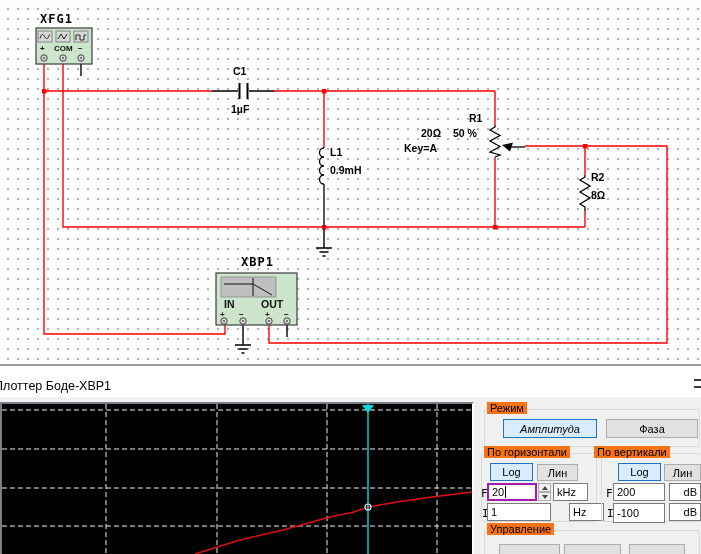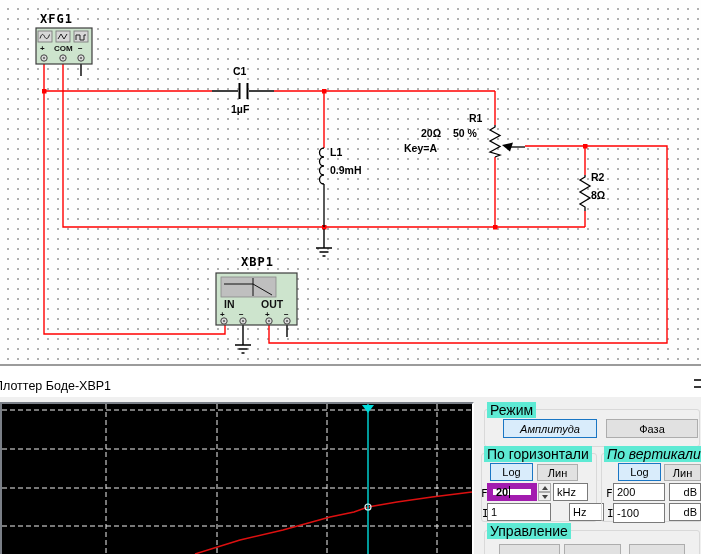--- a/index.html
+++ b/index.html
@@ -20,28 +20,28 @@
   .titlebar{position:absolute;left:0;top:0;width:701px;height:33px;background:#fff;
     border-top:2px solid #9b9b9b;border-bottom:1px solid #c9c9c9;}
   .titlebar .title{position:absolute;left:-6px;top:13px;font-size:12.5px;color:#000;white-space:nowrap;}
   .edge-mark{position:absolute;right:0;top:13px;width:7px;height:11px;
     background:repeating-linear-gradient(#3a3a3a 0 2px,transparent 2px 7px);}
   .content{position:absolute;left:0;top:33px;width:701px;height:157px;background:#f0f0f0;}
   .plot{position:absolute;left:0;top:5px;width:474px;height:152px;background:#000;
     border-top:2px solid #7a7f87;border-left:2px solid #7a7f87;border-right:2px solid #fff;box-sizing:border-box;}
   .panel{position:absolute;left:478px;top:0;width:223px;height:157px;}
   .groupbox{position:absolute;border:1px solid #d9d9d9;border-radius:3px;}
-  .grouplabel{position:absolute;font-size:14px;color:#000;background:#5eead4;padding:0 3px;white-space:nowrap;}
+  .grouplabel{position:absolute;font-size:11px;color:#000;background:#f97316;padding:0 3px;white-space:nowrap;}
   .btn{position:absolute;display:flex;align-items:center;justify-content:center;
     font-size:11px;color:#000;box-sizing:border-box;}
   .btn.blue{background:#d9ecfb;border:1px solid #1a76c4;}
   .btn.gray{background:#e1e1e1;border:1px solid #adadad;}
   .field{position:absolute;background:#fff;border:1px solid #7a7a7a;box-sizing:border-box;
     font-size:11px;color:#000;display:flex;align-items:center;padding:0 3px;}
-  .field.focused{border:6px solid #a21caf;font-weight:bold;}
+  .field.focused{border:2px solid #a21caf;}
   .caret{display:inline-block;width:1px;height:12px;background:#000;margin-left:1px;}
   .fi-label{position:absolute;font:11px "DejaVu Sans Mono",monospace;color:#000;}
   .unit{position:absolute;background:#fff;border:1px solid #7a7a7a;box-sizing:border-box;
     font-size:11px;color:#000;display:flex;align-items:center;padding:0 3px;}
   .unit.right{justify-content:flex-end;}
   .spinner{position:absolute;width:13px;height:18px;}
   .spin-btn{position:absolute;left:0;width:13px;height:9px;background:#f0f0f0;
     border:1px solid #adadad;box-sizing:border-box;}
   .spin-btn.up{top:0;} .spin-btn.down{top:9px;}
   .arrow-up{position:absolute;left:3px;top:2px;width:0;height:0;
@@ -219,21 +219,21 @@
         </div>
         <div class="unit" style="left:75px;top:86px;width:35px;height:18px;">kHz</div>
 
         <span class="fi-label" style="left:4px;top:110px;">I</span>
         <div class="field" style="left:9px;top:106px;width:64px;height:18px;">
           <span>1</span>
         </div>
         <div class="unit" style="left:91px;top:106px;width:35px;height:18px;">Hz</div>
 
         <div class="groupbox" style="left:123px;top:56px;width:99px;height:67px;"></div>
-        <span class="grouplabel" style="left:126px;top:49px;font-style:italic;">По вертикали</span>
+        <span class="grouplabel" style="left:116px;top:49px;">По вертикали</span>
         <div class="btn blue" style="left:140px;top:66px;width:43px;height:18px;">Log</div>
         <div class="btn gray" style="left:186px;top:67px;width:37px;height:17px;">Лин</div>
 
         <span class="fi-label" style="left:128px;top:90px;">F</span>
         <div class="field" style="left:135px;top:86px;width:52px;height:18px;">
           <span>200</span>
         </div>
         <div class="unit right" style="left:191px;top:86px;width:32px;height:18px;">dB</div>
 
         <span class="fi-label" style="left:129px;top:110px;">I</span>

